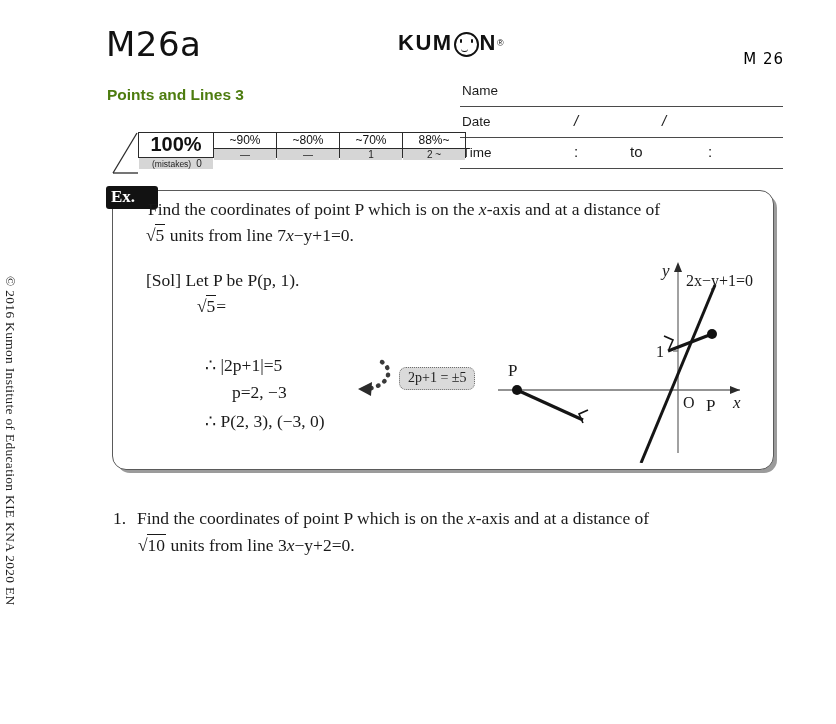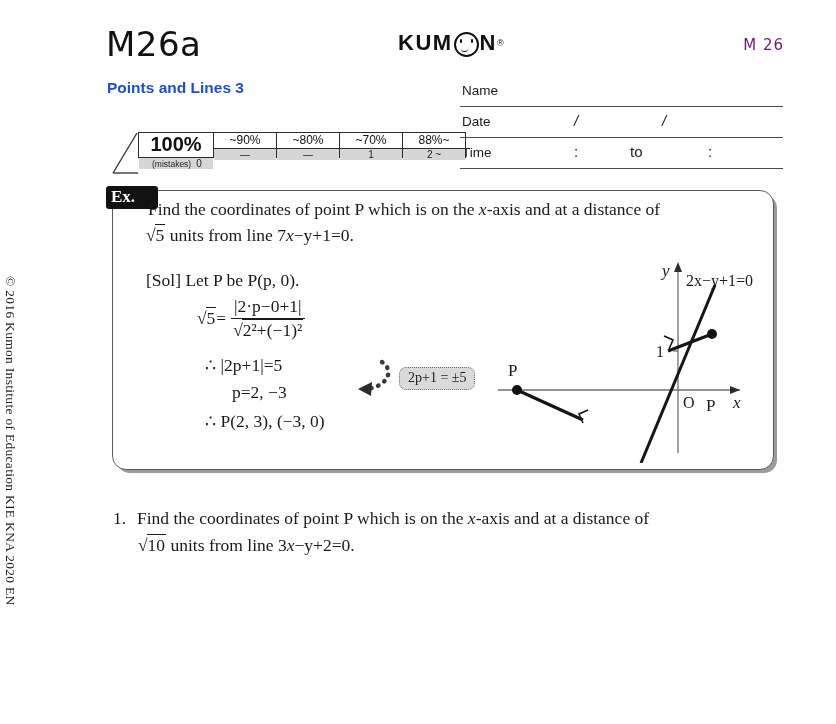--- a/index.html
+++ b/index.html
@@ -37,25 +37,25 @@
     top: 24px;
     font-family: "DejaVu Sans", sans-serif;
     font-size: 34px;
     font-weight: 400;
     letter-spacing: 0.5px;
     color: #111;
   }
   #worksheet-title {
     position: absolute;
     left: 107px;
-    top: 79px;
+    top: 86px;
     font-family: "Liberation Sans", sans-serif;
     font-size: 15.5px;
     font-weight: bold;
-    color: #1d4ed8;
+    color: #4d7c0f;
   }
 
   #kumon-logo {
     position: absolute;
     left: 398px;
     top: 30px;
     display: flex;
     align-items: center;
     font-family: "Liberation Sans", sans-serif;
     font-size: 22px;
@@ -97,25 +97,25 @@
   #kumon-logo .logo-reg {
     font-size: 9px;
     vertical-align: super;
     letter-spacing: 0;
     font-weight: normal;
   }
 
   #level-code {
     position: absolute;
     right: 52px;
-    top: 36px;
+    top: 50px;
     font-family: "DejaVu Sans", sans-serif;
     font-size: 15px;
     letter-spacing: 1px;
-    color: #701a75;
+    color: #000000;
   }
 
   
   #info-block {
     position: absolute;
     left: 460px;
     top: 76px;
     width: 323px;
     font-family: "Liberation Sans", sans-serif;
     font-size: 13.5px;
@@ -421,30 +421,26 @@
 <div class="prob-text" id="ex-statement">
   <span>Find the coordinates of point P which is on the </span><span class="mvar">x</span><span>-axis and at a distance of</span>
   <span class="l2">
     <span class="radical"><span class="rsign">√</span><span class="rbody">5</span></span>
     <span>units from line 7</span><span class="mvar">x</span><span>−y+1=0.</span>
   </span>
 </div>
 
 <div id="sol-line">
   <span>[Sol]</span>
-  <span>Let P be P(p, 0).</span>
+  <span>Let P be P(p, 1).</span>
 </div>
 
 <div id="eq-fraction">
   <span class="radical"><span class="rsign">√</span><span class="rbody">5</span></span>
   <span>=</span>
-  <span class="frac">
-    <span class="num">|2·p−0+1|</span>
-    <span class="den"><span class="radical"><span class="rsign">√</span><span class="rbody">2²+(−1)²</span></span></span>
-  </span>
 </div>
 
 <div id="eq-abs">∴  |2p+1|=5</div>
 <div id="eq-p">p=2, −3</div>
 <div id="eq-answer">∴  P(2, 3), (−3, 0)</div>
 
 <svg id="hint-arrow" viewBox="0 0 46 44">
   <path d="M30 4 C 40 10, 40 26, 16 31" stroke="#3a3a3a" stroke-width="4.5" fill="none" stroke-linecap="round" stroke-dasharray="0.5 7"></path>
   <path d="M6 31 L20 24 L19 38 Z" fill="#2b2b2b"></path>
 </svg>

